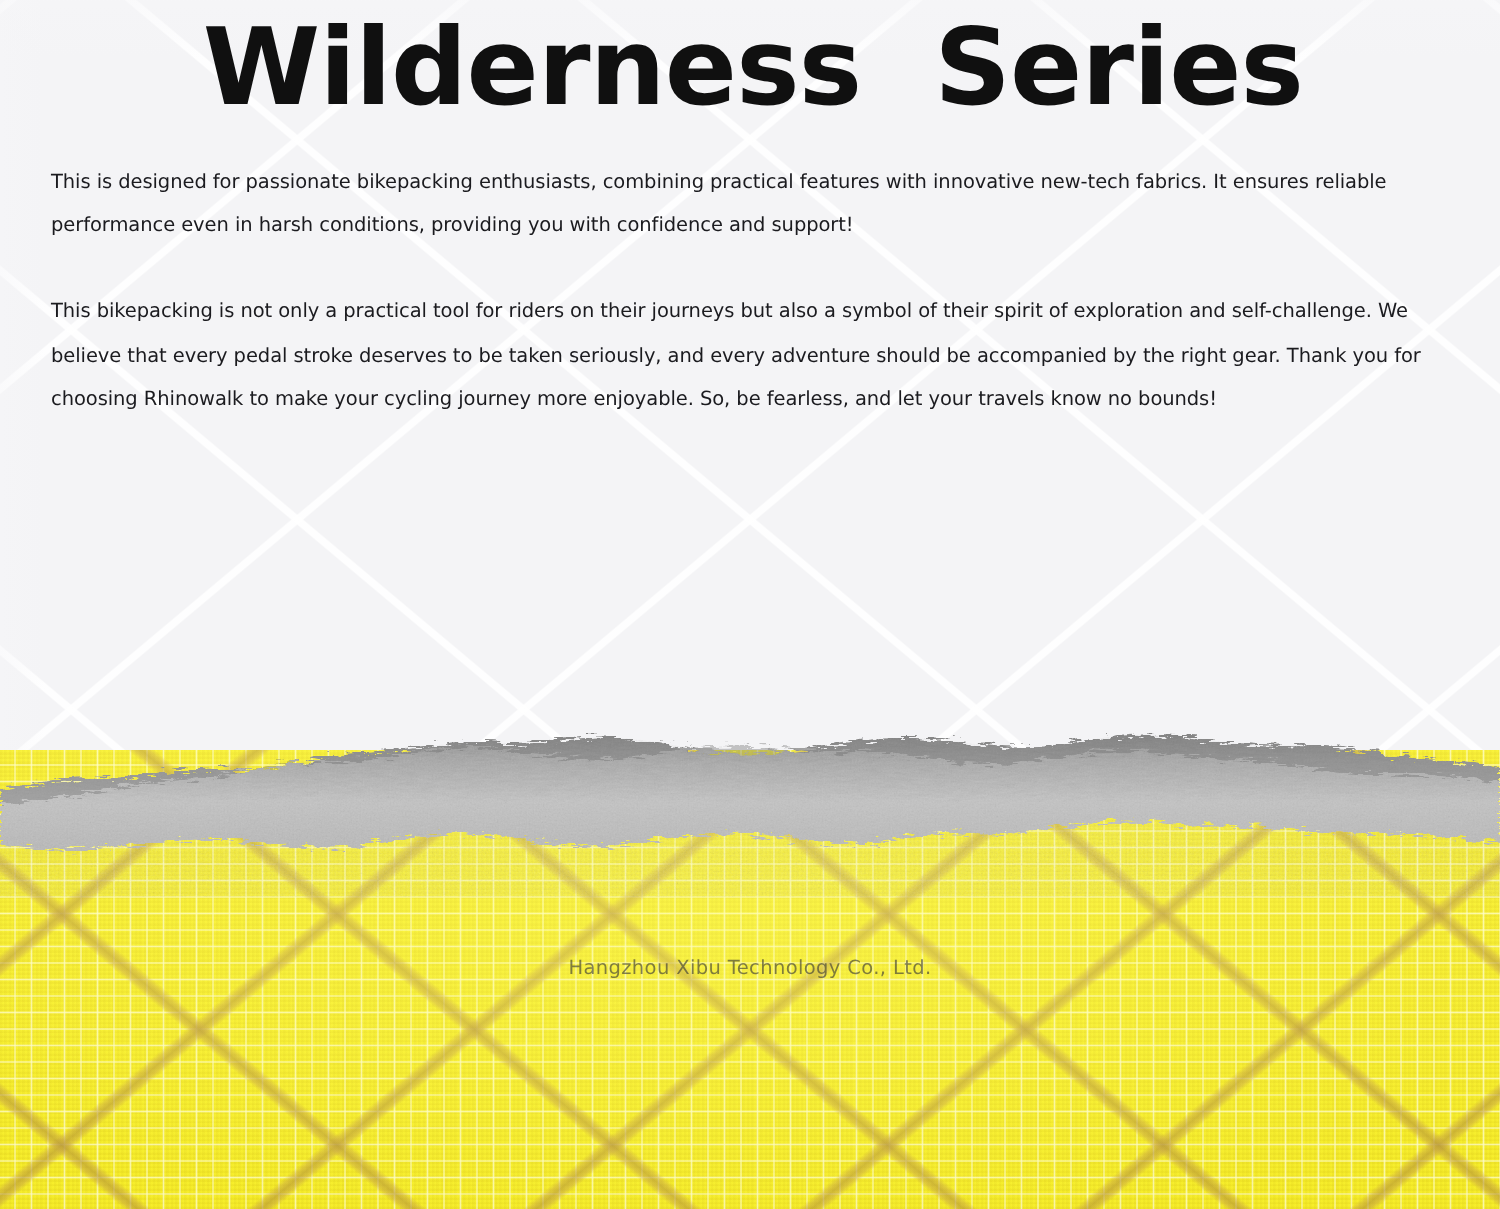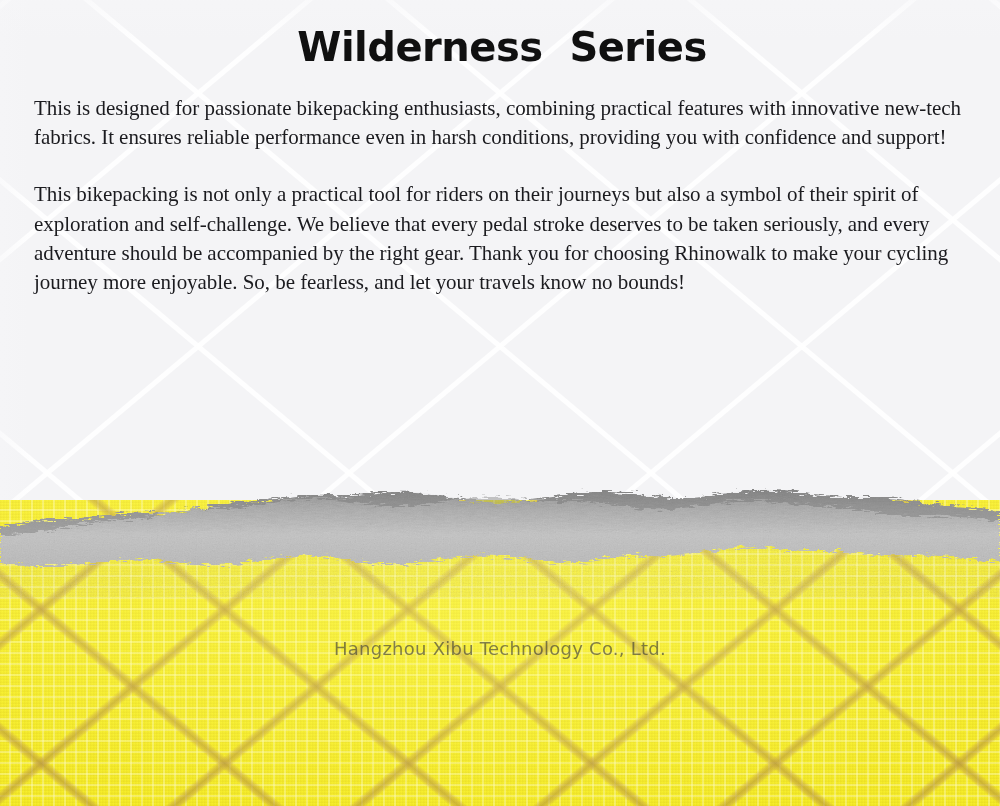--- a/index.html
+++ b/index.html
@@ -55,41 +55,40 @@
 
   
   .content {
     position: absolute;
     left: 34px;
     top: 0;
     width: 936px;
   }
   .title {
     margin: 0;
-    padding-top: 27px;
+    padding-top: 9px;
     text-align: center;
     font-family: "DejaVu Sans", "Liberation Sans", sans-serif;
     font-weight: bold;
-    font-size: 40px;
+    font-size: 71px;
     line-height: 1.0;
     letter-spacing: -0.5px;
     color: #101010;
     white-space: pre;
   }
   .body-copy {
     margin: 0;
     padding-top: 27px;
   }
   .para {
     margin: 0 0 28px 0;
-    font-size: 21px;
+    font-size: 13px;
     line-height: 29.2px;
     color: #1b1b1f;
     letter-spacing: -0.05px;
-    font-family: Liberation Serif, serif;
   }
   .para:last-child { margin-bottom: 0; }
 
   
   .fabric {
     position: absolute;
     left: 0;
     top: 500px;
     width: 1000px;
     height: 306px;
@@ -153,21 +152,21 @@
       radial-gradient(ellipse 820px 300px at 48% 38%, rgba(255,255,120,0.28) 0%, rgba(255,255,120,0) 72%),
       linear-gradient(to bottom, rgba(255,250,130,0.18) 0%, rgba(226,214,30,0.10) 100%);
     pointer-events: none;
   }
   .fabric-watermark {
     position: absolute;
     left: 0;
     top: 138px;
     width: 1000px;
     text-align: center;
-    font-size: 18px;
+    font-size: 13px;
     letter-spacing: 0.25px;
     color: rgba(55,55,55,0.62);
     font-family: "DejaVu Sans", "Liberation Sans", sans-serif;
     pointer-events: none;
   }
 
   
   .torn {
     position: absolute;
     left: 0;

